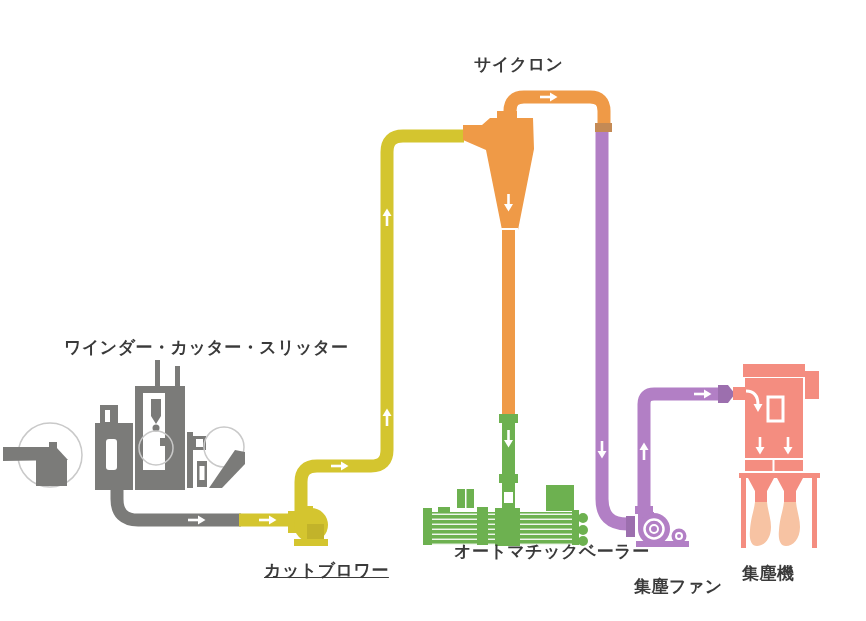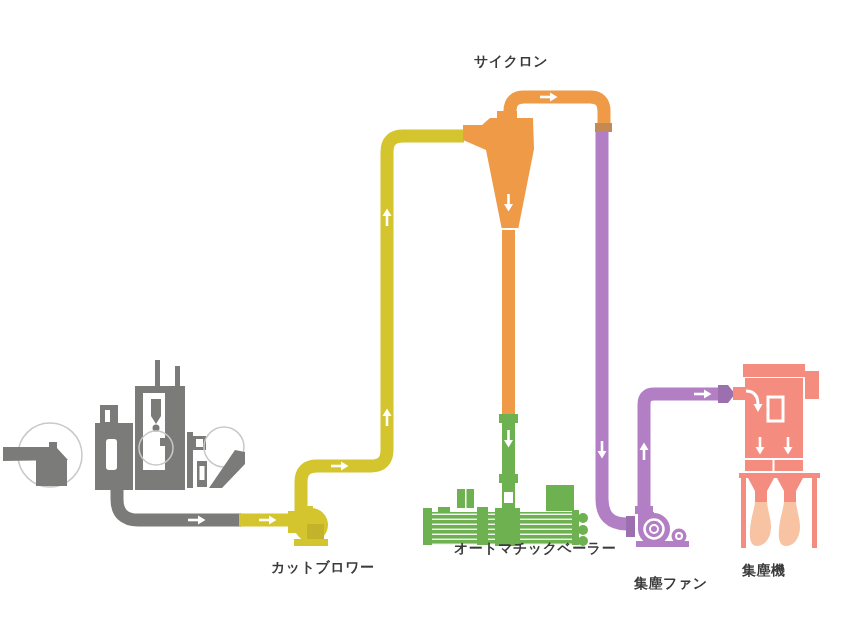--- a/index.html
+++ b/index.html
@@ -1,19 +1,19 @@
 <!DOCTYPE html>
 <html style="--bg: #ffffff; --machine-gray: #7b7b79; --circle-gray: #c9c9c9; --pipe-yellow: #d4c52f; --blower-yellow-dark: #c2b32a; --pipe-orange: #ef9a47; --flange-tan: #c48a55; --pipe-green: #6db150; --pipe-purple: #b27fc5; --flange-purple: #9c6fae; --pink: #f48d80; --peach: #f7c3a3; --label-color: #3a3a3a;"><head>
 <meta charset="utf-8">
 <style>
   html,body{margin:0;padding:0;background:#fff;}
   .stage{position:relative;width:866px;height:621px;background:var(--bg,#fff);overflow:hidden;
          font-family:"Liberation Sans", sans-serif;}
   .stage svg{position:absolute;left:0;top:0;}
-  .label{position:absolute;font-size:14px;font-weight:600;letter-spacing:.5px;
+  .label{position:absolute;font-size:17px;font-weight:600;letter-spacing:.5px;
          color:var(--label-color,#3a3a3a);white-space:nowrap;}
   
   .f-gray{fill:var(--machine-gray,#7b7b79)}
   .f-yellow{fill:var(--pipe-yellow,#d4c52f)}
   .f-yellowd{fill:var(--blower-yellow-dark,#c2b32a)}
   .f-orange{fill:var(--pipe-orange,#ef9a47)}
   .f-tan{fill:var(--flange-tan,#c48a55)}
   .f-green{fill:var(--pipe-green,#6db150)}
   .f-purple{fill:var(--pipe-purple,#b27fc5)}
   .f-purpled{fill:var(--flange-purple,#9c6fae)}
@@ -167,18 +167,19 @@
     <use href="#arr" transform="translate(508.5,203) rotate(90)"></use>
     <use href="#arr" transform="translate(508.5,439) rotate(90)"></use>
     <use href="#arr" transform="translate(602,450) rotate(90)"></use>
     <use href="#arr" transform="translate(644,451) rotate(-90)"></use>
     <use href="#arr" transform="translate(703,394)"></use>
     <use href="#arr" transform="translate(760,446) rotate(90)"></use>
     <use href="#arr" transform="translate(788,446) rotate(90)"></use>
   </g>
 </svg>
 
+  <div class="label" style="left:64px;top:336px;">ワインダー・カッター・スリッター</div>
   <div class="label" style="left:474px;top:53px;">サイクロン</div>
-  <div class="label" style="left:271px;top:559px;">カットブロワー</div>
+  <div class="label" style="left:264px;top:559px;text-decoration:underline;">カットブロワー</div>
   <div class="label" style="left:454px;top:540px;">オートマチックベーラー</div>
   <div class="label" style="left:634px;top:562px;margin-top:13px;">集塵ファン</div>
   <div class="label" style="left:742px;top:562px;">集塵機</div>
 </div>
 
 </body></html>

